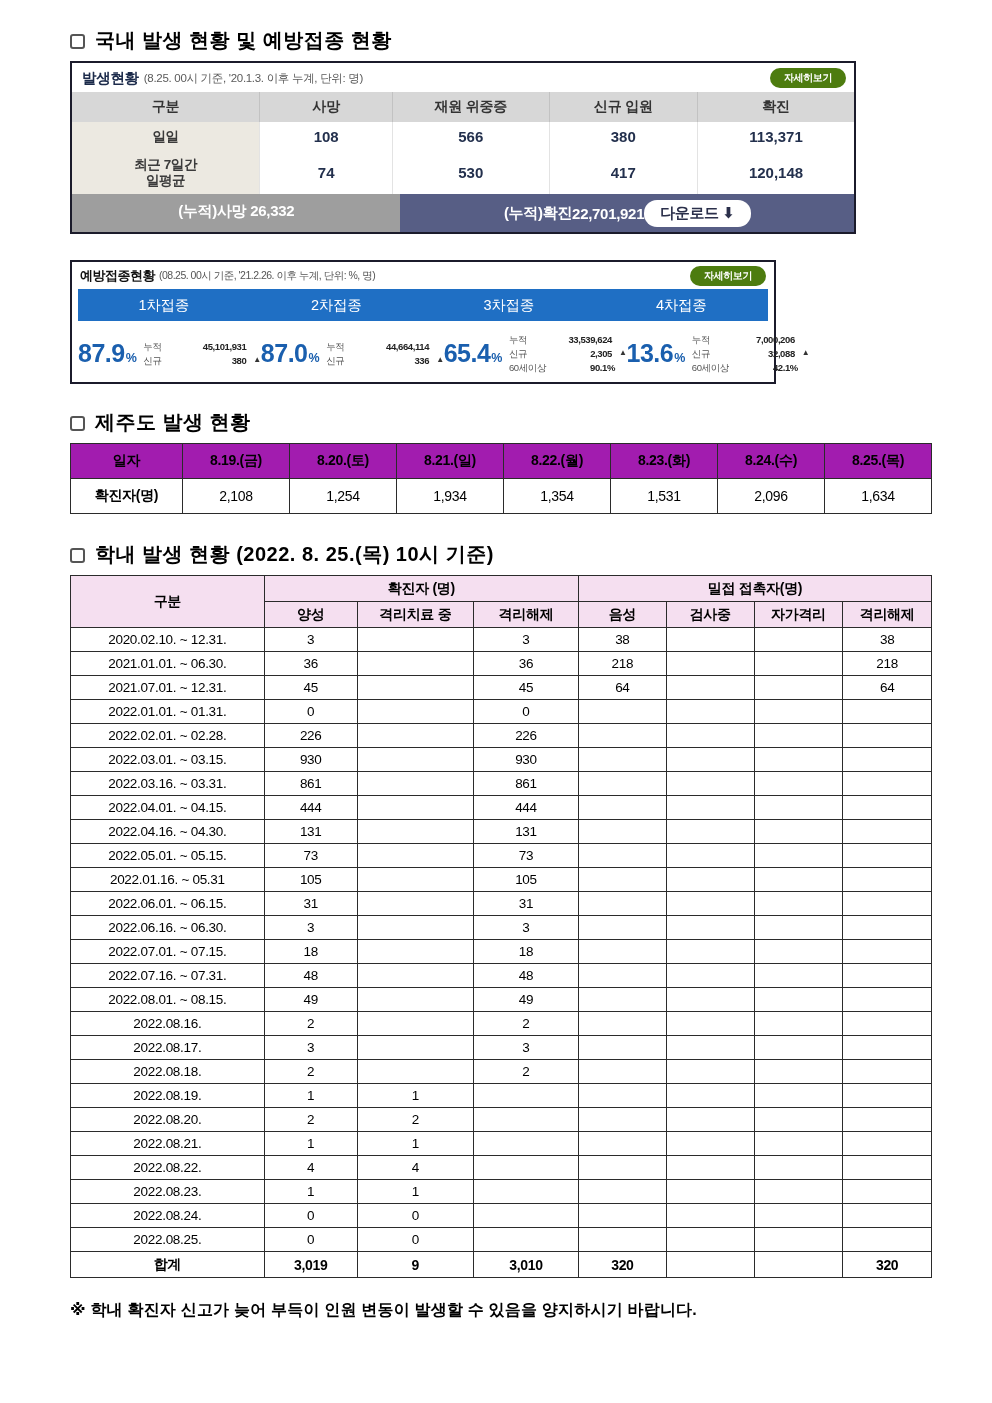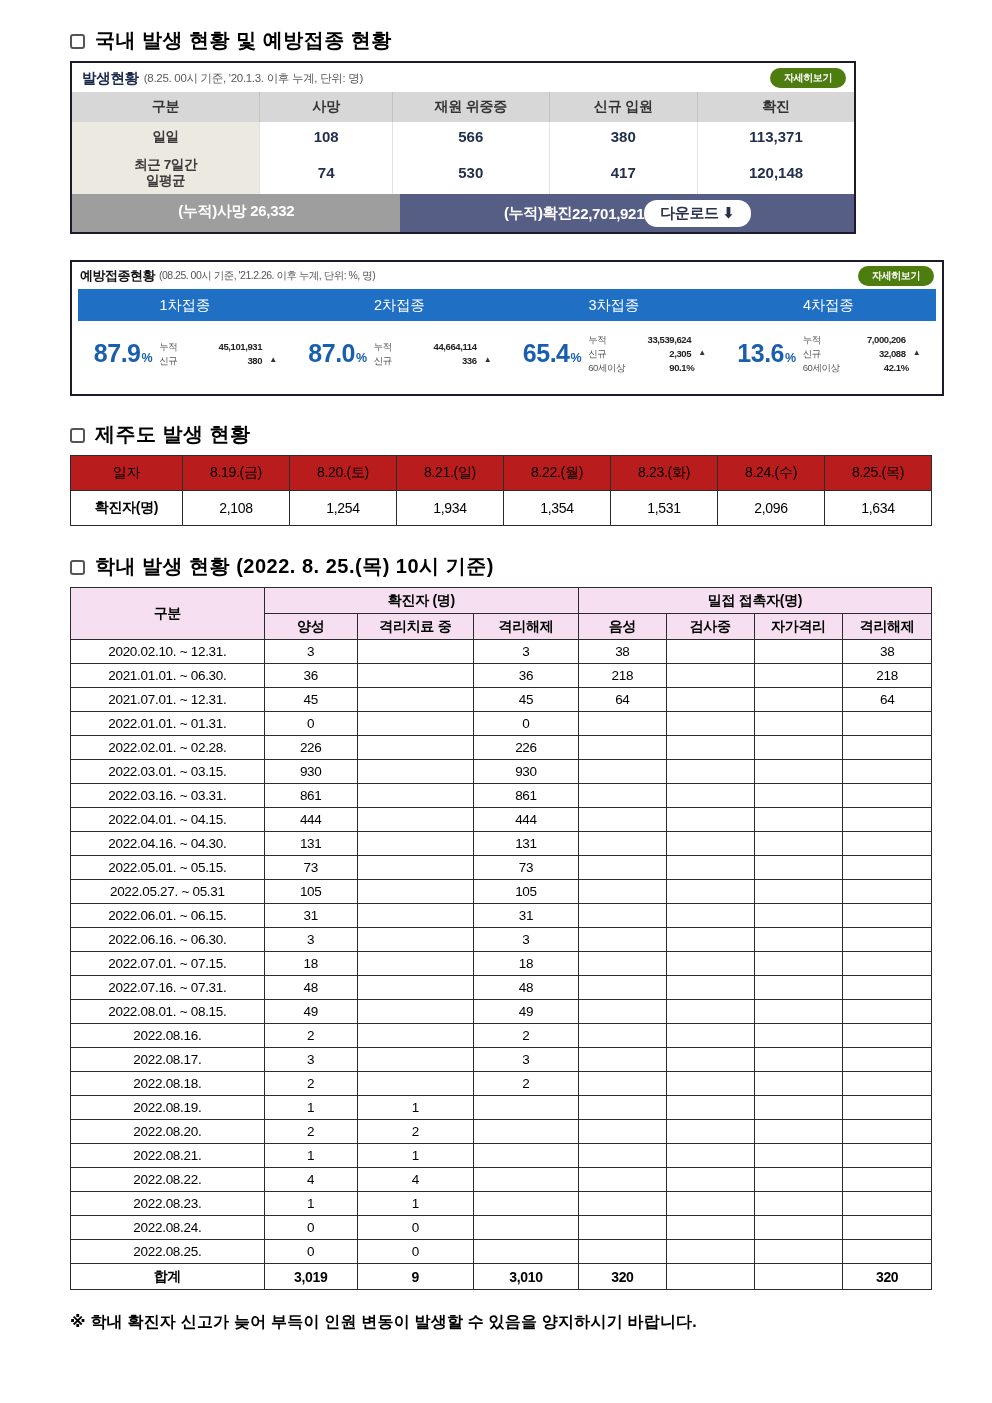--- a/index.html
+++ b/index.html
@@ -151,24 +151,24 @@
     font-weight: bold;
     border-radius: 13px;
     padding: 4px 16px;
     letter-spacing: -0.4px;
     white-space: nowrap;
   }
 
   
   .vax {
     border: 2px solid #1b1b2b;
-    width: 874px;
+    width: 706px;
     background: #fff;
     margin-bottom: 26px;
-    padding-bottom: 20px;
+    padding-bottom: 8px;
   }
   .vax-top {
     display: flex;
     align-items: center;
     padding: 4px 8px 3px 8px;
   }
   .vax-top .v-title {
     font-size: 13px;
     font-weight: bold;
     color: #111;
@@ -242,22 +242,22 @@
     table-layout: fixed;
   }
   table.jeju th, table.jeju td {
     border: 1.5px solid #2b2b2b;
     text-align: center;
     font-size: 14px;
     padding: 8px 2px;
     letter-spacing: -0.3px;
   }
   table.jeju th {
-    background: #b91c1c;
-    font-weight: normal;
+    background: #a21caf;
+    font-weight: bold;
   }
   table.jeju td {
     background: #fff;
   }
   table.jeju td.rowlabel {
     font-weight: bold;
     background: #fff;
   }
 
   
@@ -633,21 +633,21 @@
           <td class="period">2022.05.01. ~ 05.15.</td>
           <td>73</td>
           <td></td>
           <td>73</td>
           <td></td>
           <td></td>
           <td></td>
           <td></td>
         </tr>
       <tr>
-          <td class="period">2022.05.27. ~ 05.31</td>
+          <td class="period">2022.01.16. ~ 05.31</td>
           <td>105</td>
           <td></td>
           <td>105</td>
           <td></td>
           <td></td>
           <td></td>
           <td></td>
         </tr>
       <tr>
           <td class="period">2022.06.01. ~ 06.15.</td>

